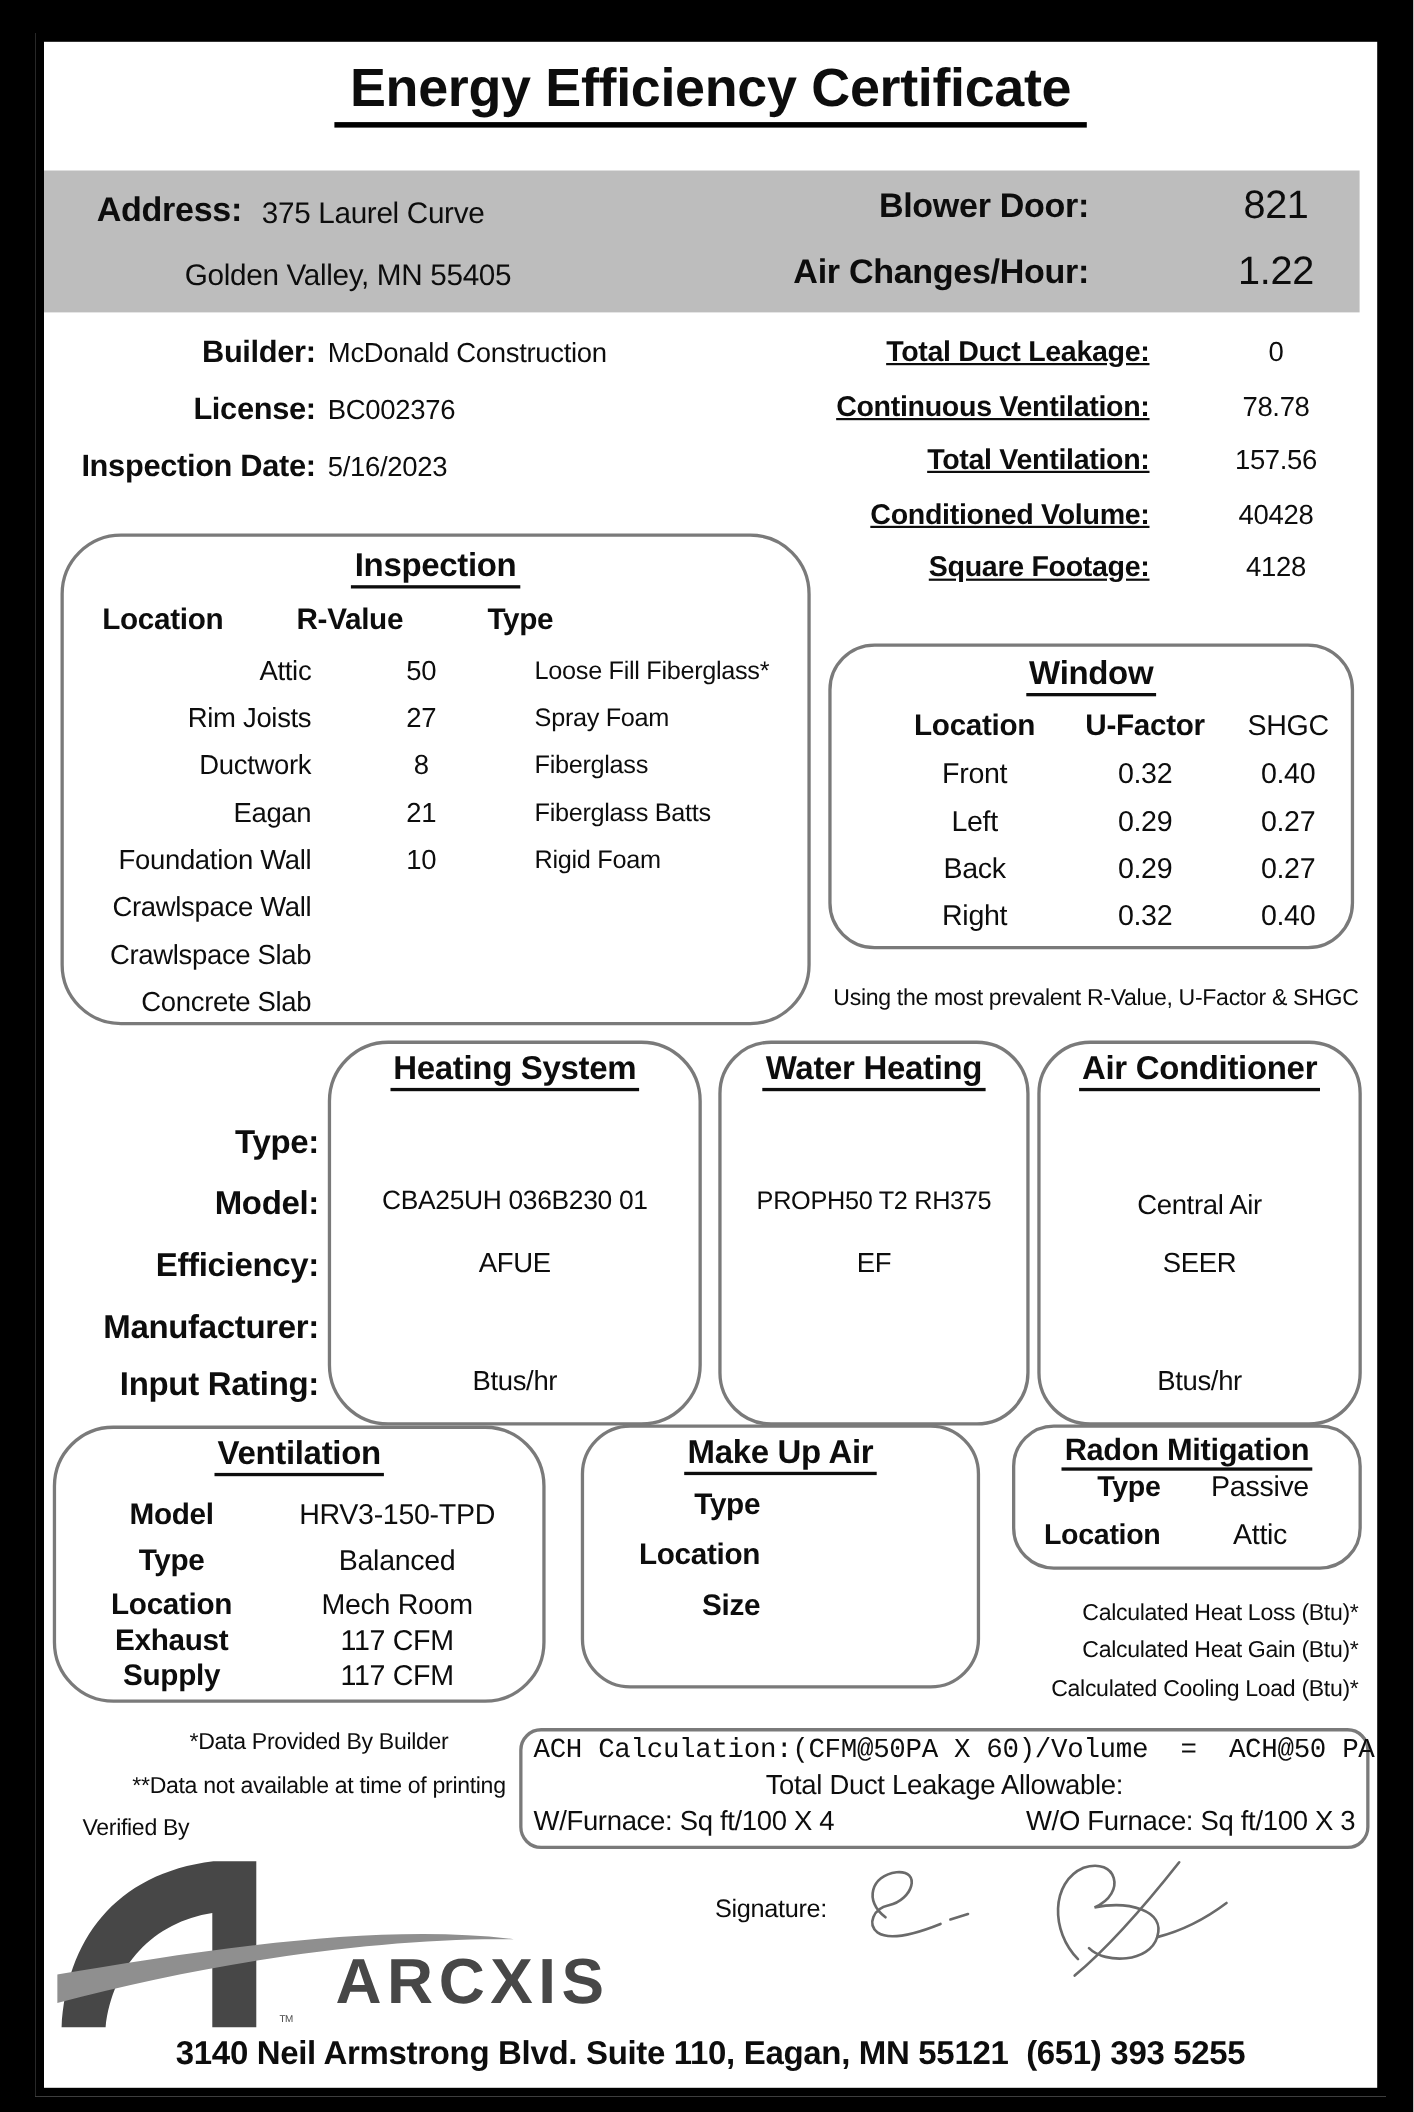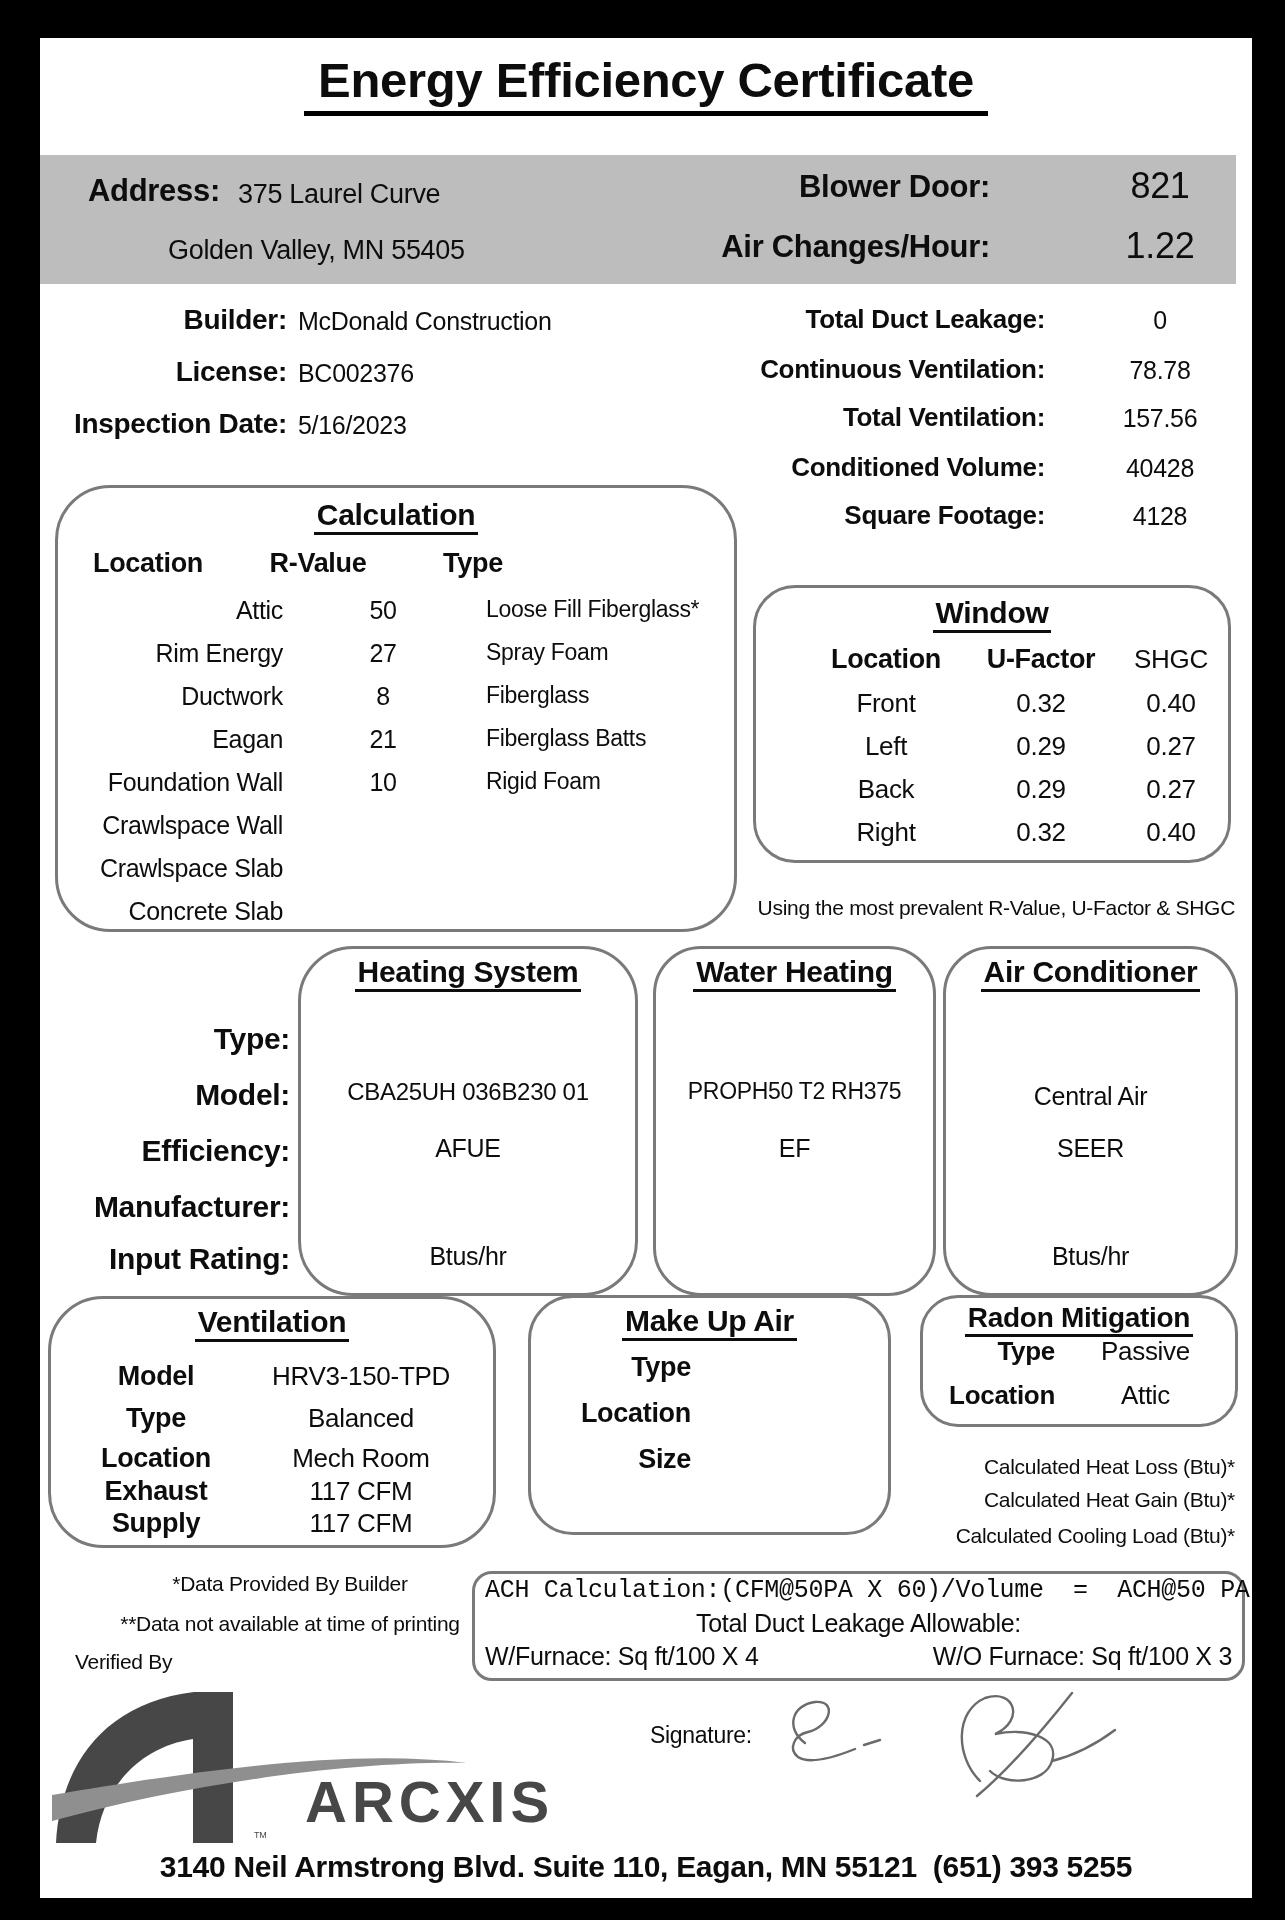--- a/index.html
+++ b/index.html
@@ -18,21 +18,21 @@
   .title span{border-bottom:5px solid #000;padding:0 14px 4px;}
   
   .band{position:absolute;left:0;top:117px;width:1196px;height:129px;background:#bdbdbd;}
   
   .box{position:absolute;border:3px solid #7a7a7a;background:transparent;}
   .boxtitle{position:absolute;left:0;right:0;top:0;text-align:center;font-weight:700;font-size:30px;}
   .boxtitle span{border-bottom:3px solid #0d0d0d;padding:0 3px 1px;}
   
   .bld-label{position:absolute;left:0;width:247px;text-align:right;font-size:28px;font-weight:700;}
   .bld-value{position:absolute;left:258px;top:3px;font-size:25px;white-space:nowrap;}
-  .stat-label{position:absolute;left:540px;width:465px;text-align:right;font-size:26px;font-weight:700;}
+  .stat-label{position:absolute;left:540px;width:465px;text-align:right;font-size:26px;font-weight:700;text-decoration:underline;}
   .stat-value{position:absolute;left:1035px;width:170px;top:2px;text-align:center;font-size:25px;}
   
   .ins-head{position:absolute;font-size:27px;font-weight:700;text-align:center;}
   .ins-loc{position:absolute;left:0;width:225px;text-align:right;font-size:25px;white-space:nowrap;}
   .ins-rv{position:absolute;left:270px;width:110px;text-align:center;font-size:25px;}
   .ins-type{position:absolute;left:428px;width:250px;font-size:23px;white-space:nowrap;}
   
   .win-loc{position:absolute;left:55px;width:150px;text-align:center;font-size:26px;}
   .win-uf{position:absolute;left:210px;width:150px;text-align:center;font-size:26px;}
   .win-shgc{position:absolute;left:345px;width:140px;text-align:center;font-size:26px;}
@@ -101,33 +101,33 @@
     <div class="abs" style="left:0;top:414px;width:1196px;height:38px;">
       <div class="stat-label">Conditioned Volume:</div>
       <div class="stat-value">40428</div>
     </div>
     <div class="abs" style="left:0;top:462px;width:1196px;height:38px;">
       <div class="stat-label">Square Footage:</div>
       <div class="stat-value">4128</div>
     </div>
 
     <div class="box" style="left:15px;top:447px;width:676px;height:441px;border-radius:55px;">
-      <div class="boxtitle" style="top:10px;"><span>Calculation</span></div>
+      <div class="boxtitle" style="top:10px;"><span>Inspection</span></div>
       <div class="abs" style="left:0;top:60px;width:100%;height:34px;">
         <div class="ins-head" style="left:25px;width:130px;">Location</div>
         <div class="ins-head" style="left:195px;width:130px;">R-Value</div>
         <div class="ins-head" style="left:350px;width:130px;">Type</div>
       </div>
       <div class="abs" style="left:0;top:108px;width:100%;height:40px;">
         <div class="ins-loc">Attic</div>
         <div class="ins-rv">50</div>
         <div class="ins-type">Loose Fill Fiberglass*</div>
       </div>
       <div class="abs" style="left:0;top:151px;width:100%;height:40px;">
-        <div class="ins-loc">Rim Energy</div>
+        <div class="ins-loc">Rim Joists</div>
         <div class="ins-rv">27</div>
         <div class="ins-type">Spray Foam</div>
       </div>
       <div class="abs" style="left:0;top:194px;width:100%;height:40px;">
         <div class="ins-loc">Ductwork</div>
         <div class="ins-rv">8</div>
         <div class="ins-type">Fiberglass</div>
       </div>
       <div class="abs" style="left:0;top:237px;width:100%;height:40px;">
         <div class="ins-loc">Eagan</div>

